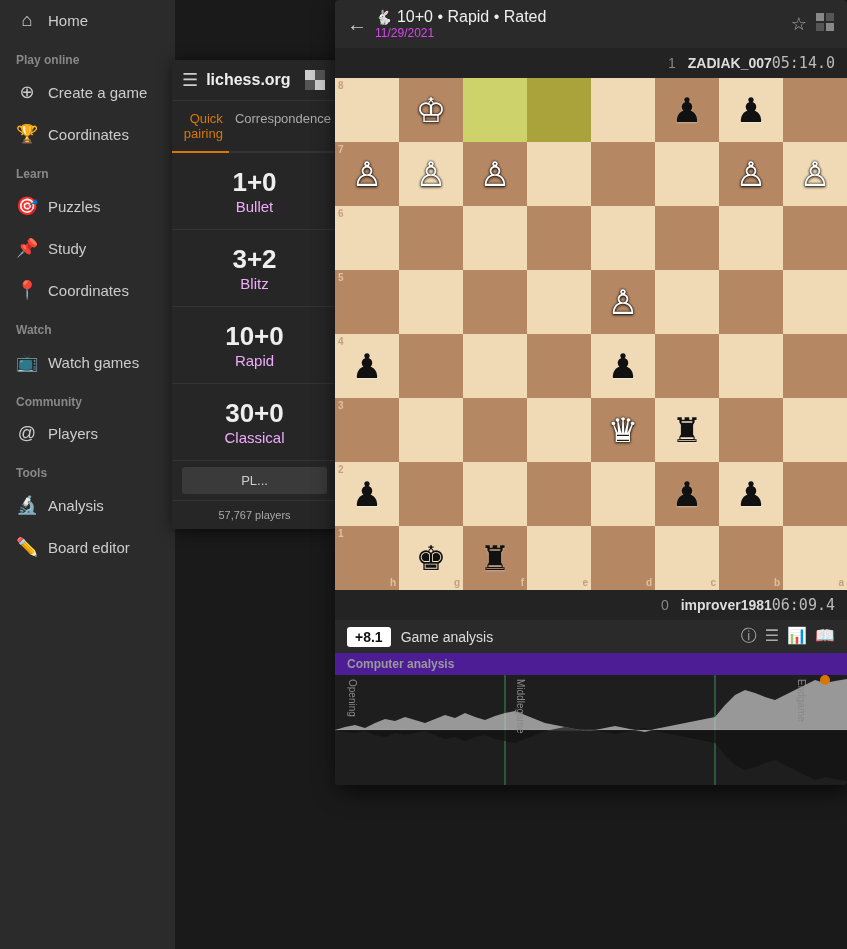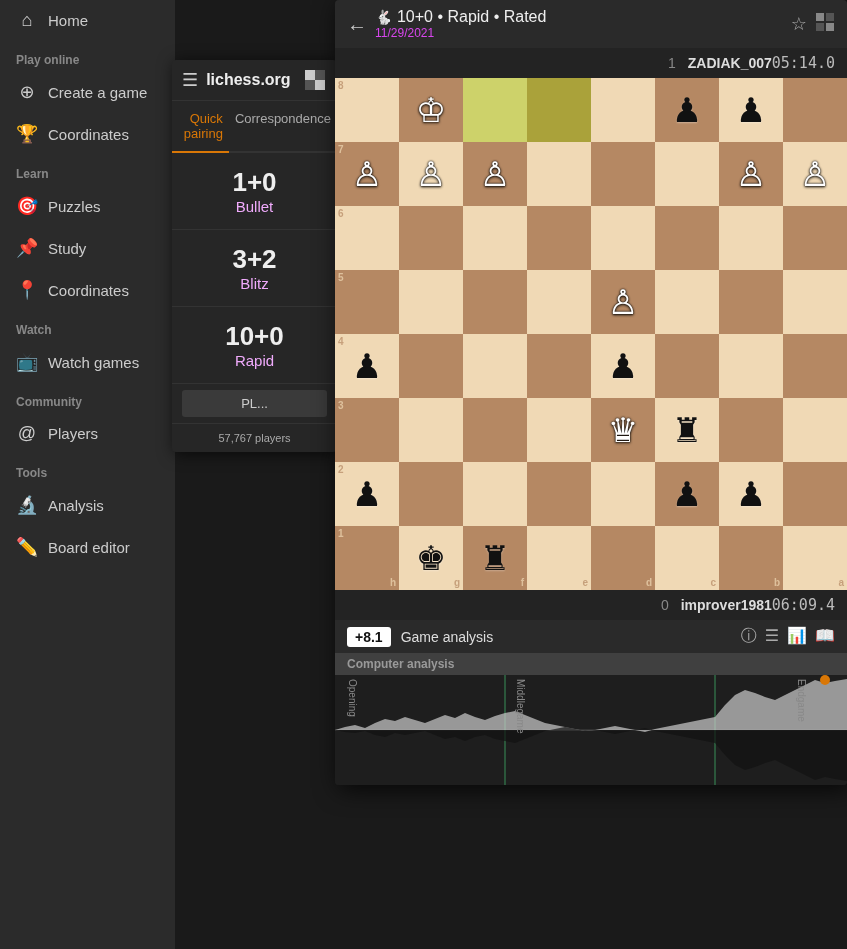--- a/index.html
+++ b/index.html
@@ -260,21 +260,21 @@
       color: #aaa;
       cursor: pointer;
     }
     .analysis-icon.active { color: #d97706; }
 
     .computer-analysis-header {
       padding: 4px 12px;
       font-size: 12px;
       color: #999;
       font-weight: 600;
-      background: #404040;
+      background: #4c1d95;
     }
 
     
     .chart-area {
       width: 512px;
       height: 110px;
       background: #1e1e1e;
       position: relative;
       overflow: hidden;
     }
@@ -355,20 +355,24 @@
         <span class="time-control-label">Bullet</span>
       </div>
       <div class="time-control-btn">
         <span class="time-control-value">3+2</span>
         <span class="time-control-label">Blitz</span>
       </div>
       <div class="time-control-btn">
         <span class="time-control-value">10+0</span>
         <span class="time-control-label">Rapid</span>
       </div>
+      <div class="time-control-btn">
+        <span class="time-control-value">30+0</span>
+        <span class="time-control-label">Classical</span>
+      </div>
     </div>
   <div class="qp-play-btn">PL...</div>
   <div class="qp-footer">57,767 players</div>
 </div>
 
 <div class="game-panel" style="top: 0px;">
     <div class="game-header" style="position: relative; top: auto; left: 0px; right: 0px;">
     <span class="back-btn">←</span>
     <div class="game-title-block">
       <div class="game-title">

